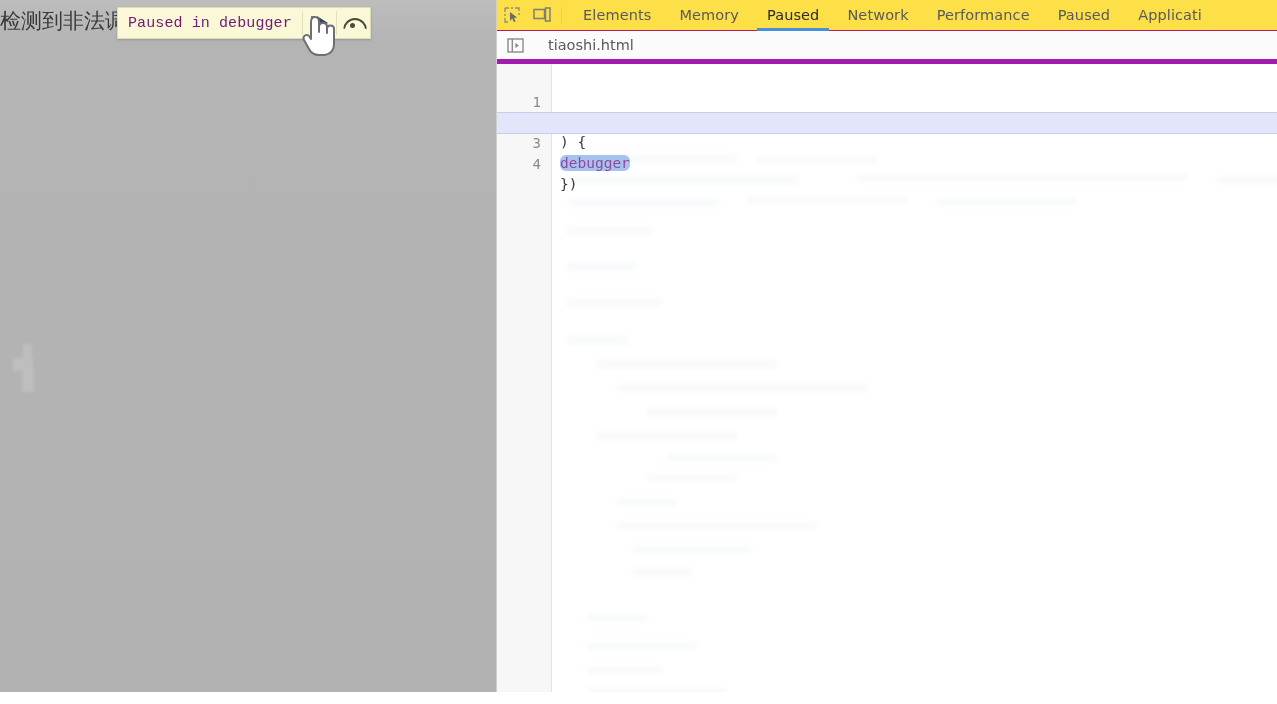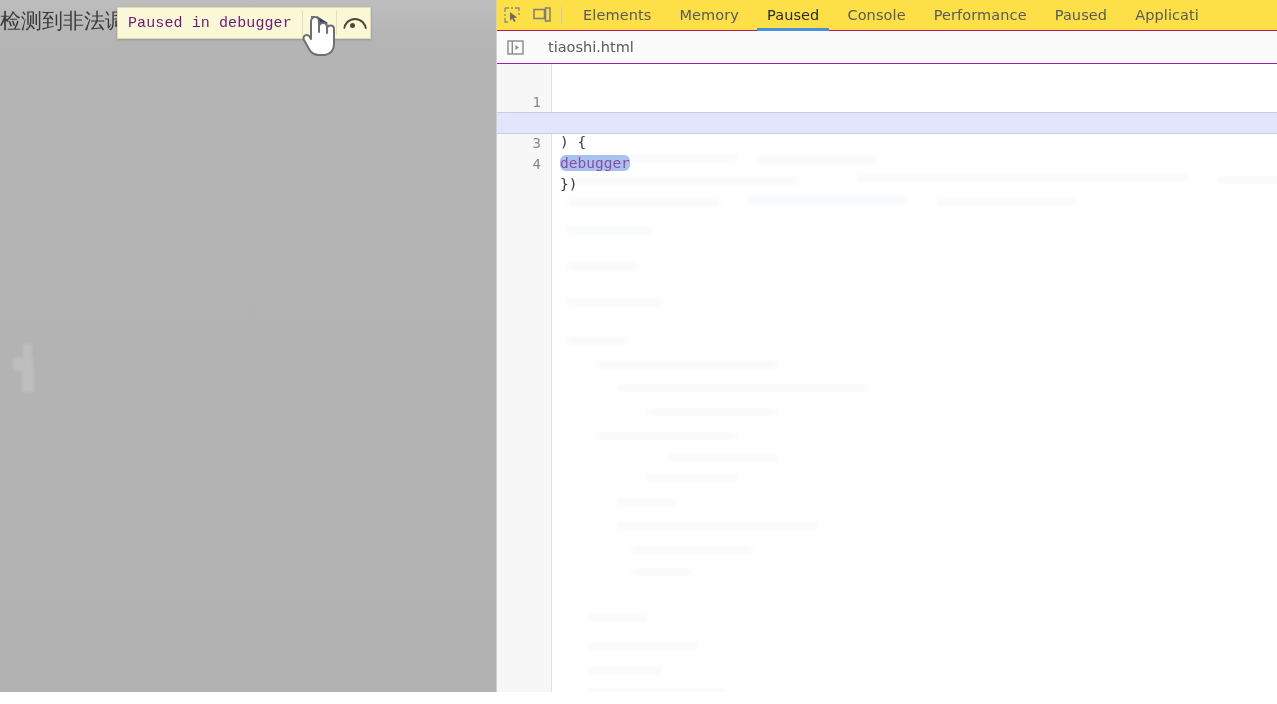--- a/index.html
+++ b/index.html
@@ -218,21 +218,21 @@
     bottom: 0;
     height: 2.5px;
     background: #4a90d9;
   }
 
   
   #sources-tabbar {
     position: relative;
     height: 33px;
     background: #fbfbfb;
-    border-bottom: 1px solid #a21caf;
+    border-bottom: 5px solid #a21caf;
     display: flex;
     align-items: center;
     box-sizing: border-box;
   }
   #navigator-toggle {
     width: 36px;
     height: 32px;
     display: flex;
     align-items: center;
     justify-content: center;
@@ -408,21 +408,21 @@
         <svg width="18" height="16" viewBox="0 0 18 16">
           <rect x="1" y="2.5" width="10.5" height="9" fill="none" stroke="#7d7d7d" stroke-width="1.5"></rect>
           <rect x="12.5" y="1" width="4.5" height="13" fill="none" stroke="#7d7d7d" stroke-width="1.5"></rect>
         </svg>
       </div>
       <div id="toolbar-divider"></div>
       <div id="main-tabs">
         <div class="main-tab">Elements</div>
         <div class="main-tab">Memory</div>
         <div class="main-tab active">Paused</div>
-        <div class="main-tab">Console</div>
+        <div class="main-tab">Network</div>
         <div class="main-tab">Performance</div>
         <div class="main-tab">Paused</div>
         <div class="main-tab">Applicati</div>
       </div>
     </div>
 
     <div id="sources-tabbar">
       <div id="navigator-toggle" title="Show navigator">
         <svg width="17" height="15" viewBox="0 0 17 15">
           <rect x="1" y="1" width="15" height="13" fill="none" stroke="#8a8a8a" stroke-width="1.4"></rect>

